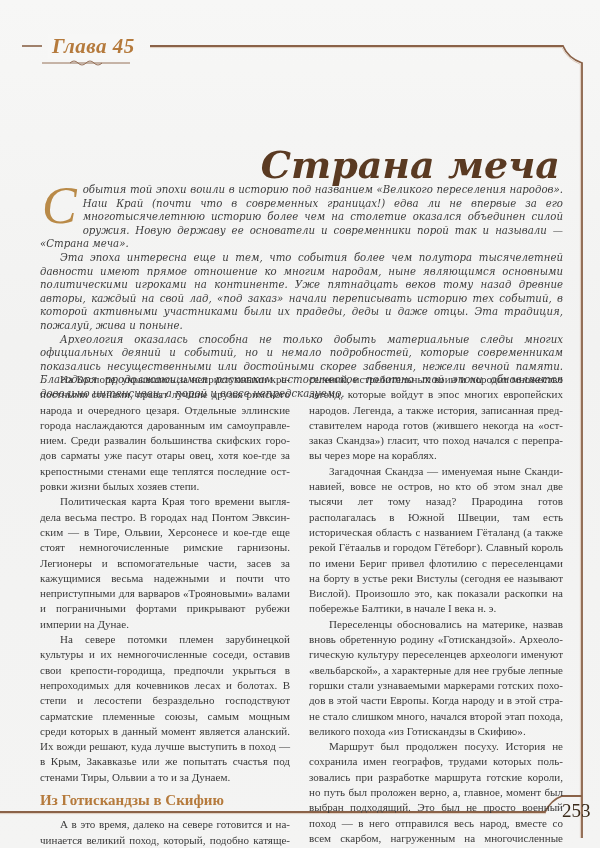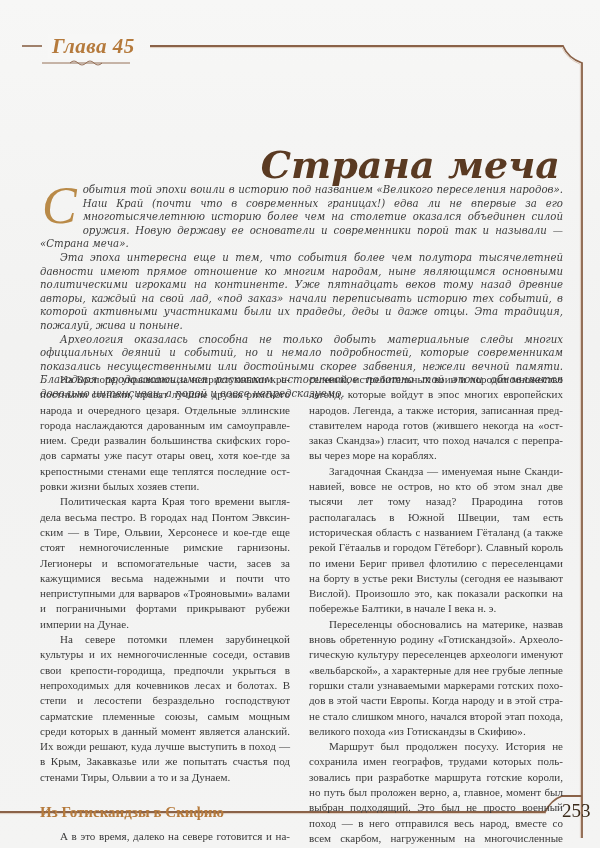--- a/index.html
+++ b/index.html
@@ -47,21 +47,21 @@
     font-family: "Liberation Serif", "DejaVu Serif", serif;
     font-size: 11.05px; line-height: 15.3px; color: #3a3a3a;
     text-align: justify; hyphens: manual;
   }
   .col.left { left: 40px; }
   .col.right { left: 309px; width: 254px; }
   .col p { text-indent: 20px; }
   .col p.noindent { text-indent: 0; }
   .subhead {
     font-family: "Liberation Serif", serif; font-weight: bold;
-    font-size: 15px; color: #b57a3c; margin: 20px 0 9px 0; text-indent: 0 !important;
+    font-size: 15px; color: #b57a3c; margin: 8px 0 9px 0; text-indent: 0 !important;
   }
   .page-number {
     position: absolute; left: 562px; top: 800px;
     font-family: "Liberation Serif", serif; font-size: 19px; color: #3a2a1a;
   }
 </style>
 </head>
 <body>
 
 <div class="page">

